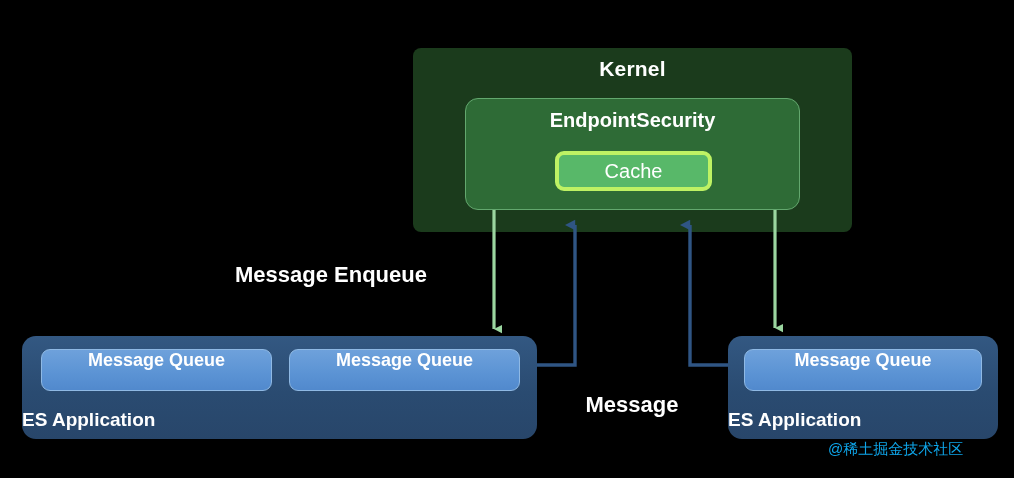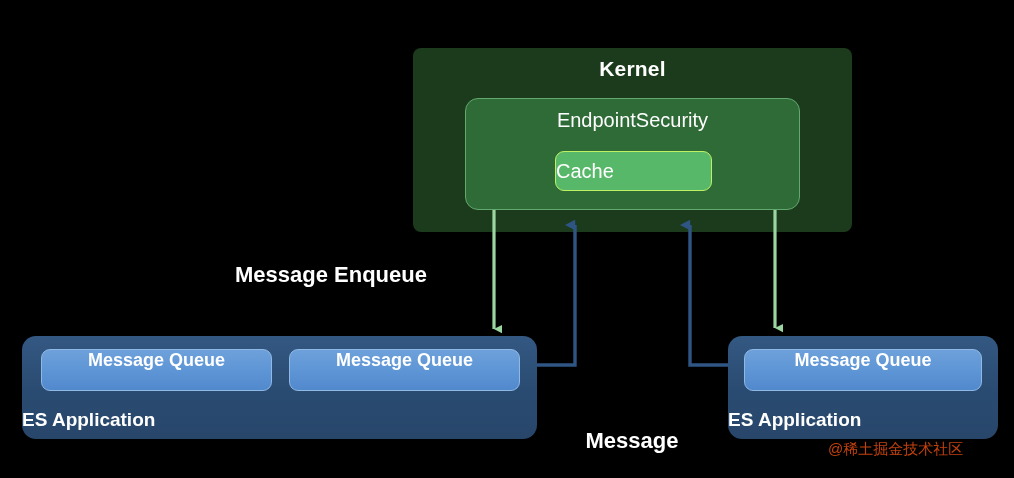--- a/index.html
+++ b/index.html
@@ -43,34 +43,34 @@
     border: 1.5px solid #63a86e;
     border-radius: 13px;
     box-sizing: border-box;
   }
   .es-title {
     position: absolute;
     left: 0; right: 0; top: 10px;
     text-align: center;
     color: #ffffff;
     font-size: 20px;
-    font-weight: normal;
+    font-weight: bold;
   }
 
   
   .cache-box {
     left: 89px; top: 52px;
     width: 157px; height: 40px;
     background: #58b869;
-    border: 1px solid #bef264;
+    border: 4px solid #bef264;
     border-radius: 9px;
     box-sizing: border-box;
     display: flex;
     align-items: center;
-    justify-content: flex-start;
+    justify-content: center;
   }
   .cache-label {
     color: #ffffff;
     font-size: 20px;
     font-weight: normal;
   }
 
   
   .app-box {
     background: linear-gradient(180deg, #335882 0%, #2a4b71 55%, #28466a 100%);
@@ -118,27 +118,26 @@
     font-weight: bold;
     white-space: nowrap;
   }
   .lbl-enqueue  { left: 235px; top: 262px; }
   .lbl-responses {
     left: 556px; top: 390px;
     width: 152px;
     text-align: center;
     line-height: 29px;
     white-space: normal;
-    margin-top: 36px;
   }
 
   
   .watermark {
     left: 828px; top: 440px;
-    color: #c2410c;
+    color: #0ea5e9;
     font-size: 15px;
     white-space: nowrap;
   }
 
   
   .arrow-layer {
     left: 0; top: 0;
     width: 1014px; height: 478px;
     pointer-events: none;
   }

